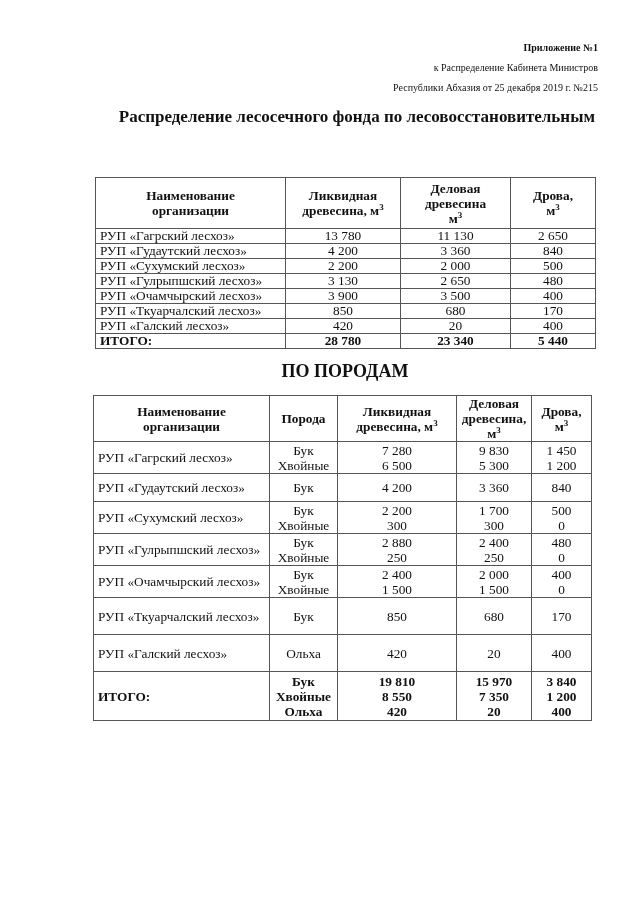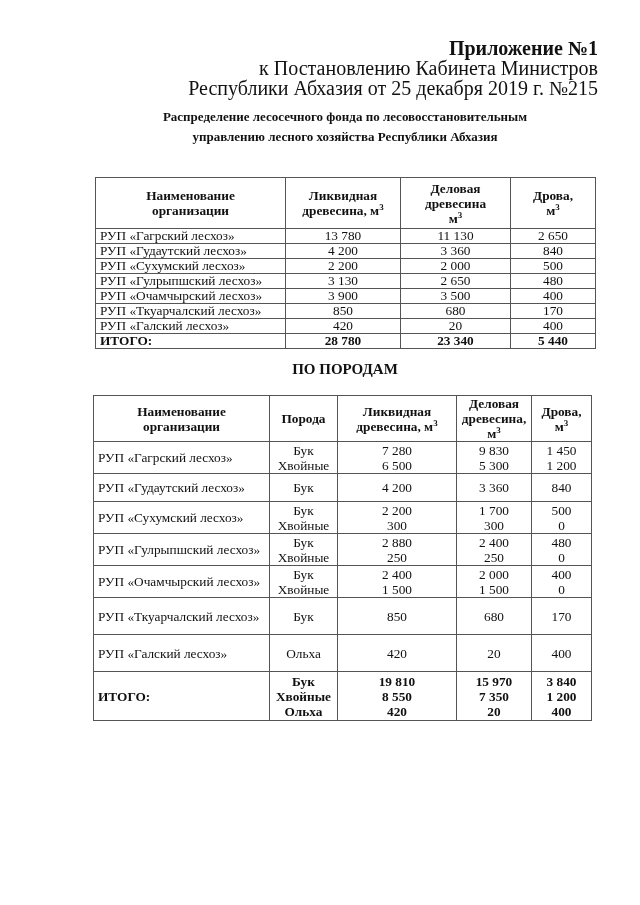--- a/index.html
+++ b/index.html
@@ -1,54 +1,53 @@
 <!DOCTYPE html>
 <html><head>
 <meta charset="utf-8">
 <style>
   html, body { margin:0; padding:0; background:#ffffff; }
   body { width:640px; height:905px; position:relative; overflow:hidden;
          font-family:"Liberation Serif", serif; color:#111; }
-  .appendix { position:absolute; right:42px; top:38px; text-align:right; font-size:20px; line-height:20px; }
+  .appendix { position:absolute; right:42px; top:38px; text-align:right; font-size:10px; line-height:20px; }
   .appendix .ttl { font-weight:bold; }
-  .title { position:absolute; left:95px; width:500px; top:107px; text-align:center;
-           font-weight:bold; font-size:13px; line-height:20px; }
+  .title { position:absolute; left:95px; width:500px; top:107px; text-align:right;
+           font-weight:bold; font-size:17px; line-height:20px; }
   table { position:absolute; border-collapse:collapse; font-size:13.3px; }
   td, th { border:1px solid #555; padding:0 4px; }
   th { font-weight:bold; text-align:center; line-height:15px; }
   td.c { text-align:center; }
   td.l { text-align:left; }
   sup { font-size:9px; line-height:0; }
   #t1 { left:95px; top:177px; width:501px; }
   #t1 th { height:50px; }
   #t1 td { height:14px; line-height:14px; }
   #t1 tr.total td { font-weight:bold; }
   .sub { position:absolute; left:95px; width:500px; top:361px; text-align:center;
-         font-weight:bold; font-size:15px; }
+         font-weight:bold; font-size:18px; }
   #t2 { left:93px; top:395px; width:499px; }
   #t2 th { height:44px; }
   #t2 td { line-height:15px; }
   #t2 tr.r2 td { height:31px; }
   #t2 tr.r1 td { height:27px; }
   #t2 tr.r1b td { height:36px; }
   #t2 tr.total td { height:48px; font-weight:bold; }
   .stack span { display:block; }
 </style>
 </head>
 <body>
 
 <div class="appendix">
   <div class="ttl">Приложение №1</div>
-  <div>к Постановлению Кабинета Министров</div>
+  <div>к Распределение Кабинета Министров</div>
   <div>Республики Абхазия от 25 декабря 2019 г. №215</div>
 </div>
 
 <div class="title">
   <div>Распределение лесосечного фонда по лесовосстановительным</div>
-  <div>управлению  лесного хозяйства Республики Абхазия</div>
 </div>
 
 <table id="t1">
   <colgroup>
       <col style="width:190px">
       <col style="width:115px">
       <col style="width:110px">
       <col>
     </colgroup>
   <thead>

